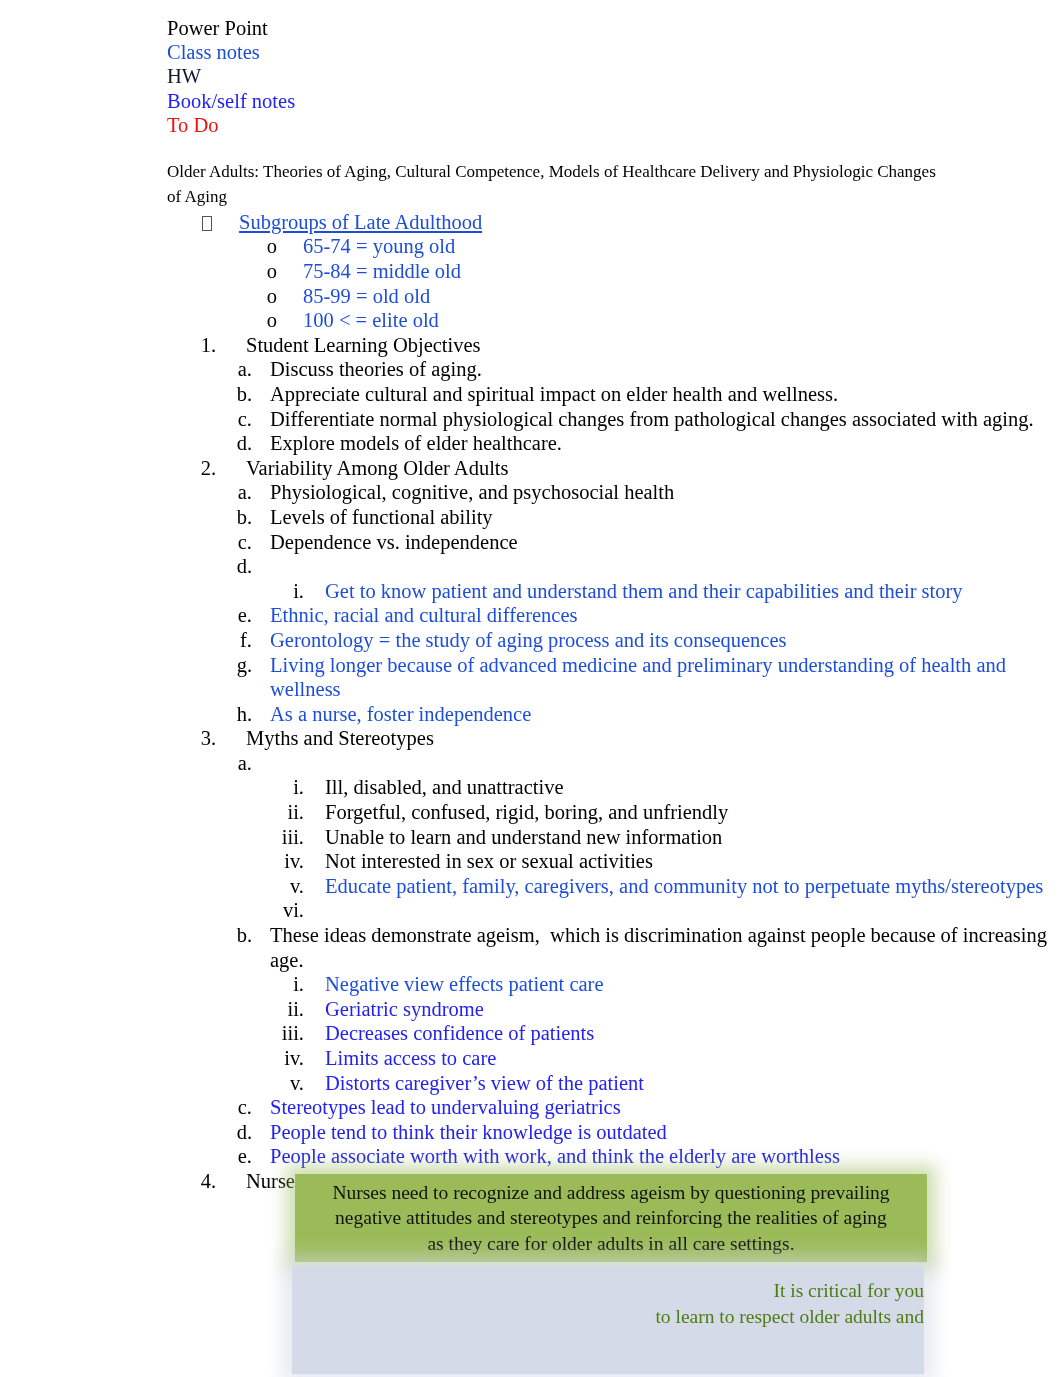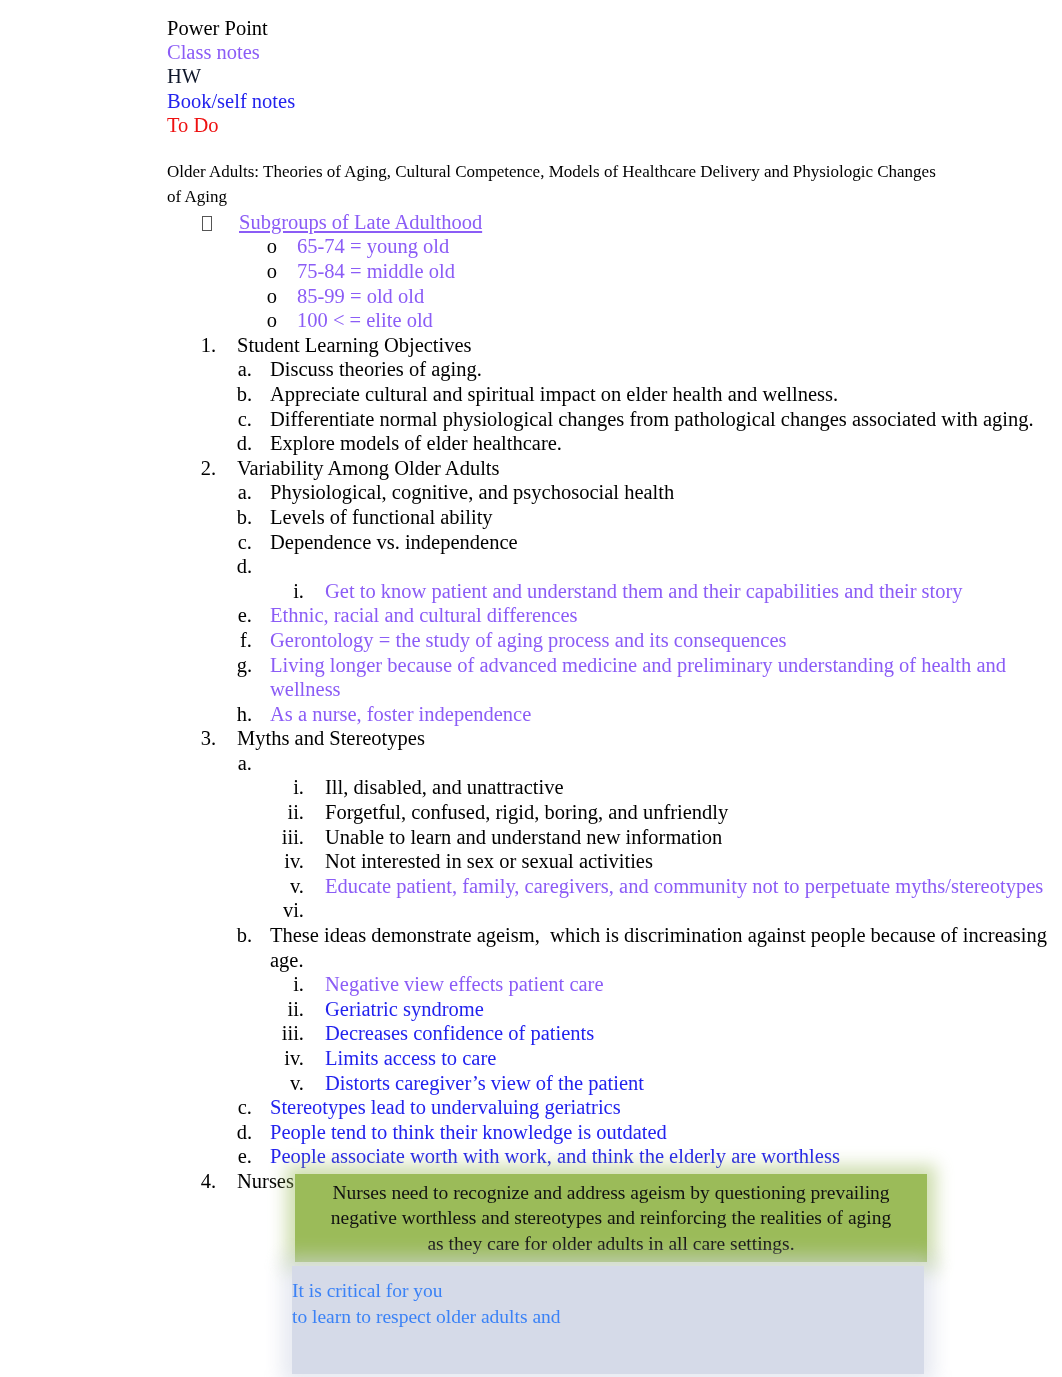--- a/index.html
+++ b/index.html
@@ -56,49 +56,49 @@
     text-align: right;
     white-space: pre;
   }
   .body-text {
     flex: 1 1 auto;
     white-space: pre-wrap;
   }
 
   
   .lvl1 .marker { width: 49px; margin-left: 0px; }
-  .lvl1 .body-text { margin-left: 21px; }
+  .lvl1 .body-text { margin-left: 30px; }
 
   
   .lvl2 .marker { width: 85px; }
   .lvl2 .body-text { margin-left: 18px; }
 
   
   .lvl3 .marker { width: 137px; }
   .lvl3 .body-text { margin-left: 21px; }
 
   
   .lvlb .marker { width: 45px; color:#4a4a4a; }
   .lvlb .body-text { margin-left: 27px; text-decoration: underline; }
 
   
   .lvlo .marker { width: 110px; }
-  .lvlo .body-text { margin-left: 20px; }
+  .lvlo .body-text { margin-left: 26px; }
 
   .tofu {
     display: inline-block;
     width: 10px;
     height: 15px;
     border: 1.4px solid #555;
     vertical-align: -2px;
     box-sizing: border-box;
   }
 
   .c-black  { color: #000000; }
-  .c-purple { color: #8b5cf6; }
+  .c-purple { color: #1d4ed8; }
   .c-green  { color: #0f172a; }
   .c-blue   { color: #2222EE; }
   .c-red    { color: #EE1111; }
 
   
   .callouts {
     position: absolute;
     left: 0;
     top: 1168px;
     width: 1062px;
@@ -140,23 +140,24 @@
     inset: 0;
     background: #D5DAE8;
     box-shadow: 0 0 18px 10px rgba(213,218,232,0.60);
   }
   .box-blue-text {
     position: absolute;
     left: 0; right: 0;
     top: 12px;
     font-size: 19.5px;
     line-height: 25.5px;
-    text-align: left;
-    color: #3b82f6;
+    text-align: right;
+    color: #4d7c0f;
     white-space: pre-line;
+    padding-left: 46px;
   }
 </style>
 </head>
 <body>
 
 <div class="page">
   <div class="doc">
 
     <div>
       <div class="legend-line c-black">Power Point</div>
@@ -336,21 +337,21 @@
         <span class="body-text c-black">Nurses’ Attitudes Toward Older Adults</span>
       </div>
     </div>
 
   </div>
 
   <div class="callouts">
     <div class="box-green-wrap">
       <div class="box-green">
         <div class="box-green-text">Nurses need to recognize and address ageism by questioning prevailing
-negative worthless and stereotypes and reinforcing the realities of aging
+negative attitudes and stereotypes and reinforcing the realities of aging
 as they care for older adults in all care settings.</div>
       </div>
     </div>
     <div class="box-blue-wrap">
       <div class="box-blue"></div>
       <div class="box-blue-text">It is critical for you
 to learn to respect  older adults and</div>
     </div>
   </div>
 </div>

